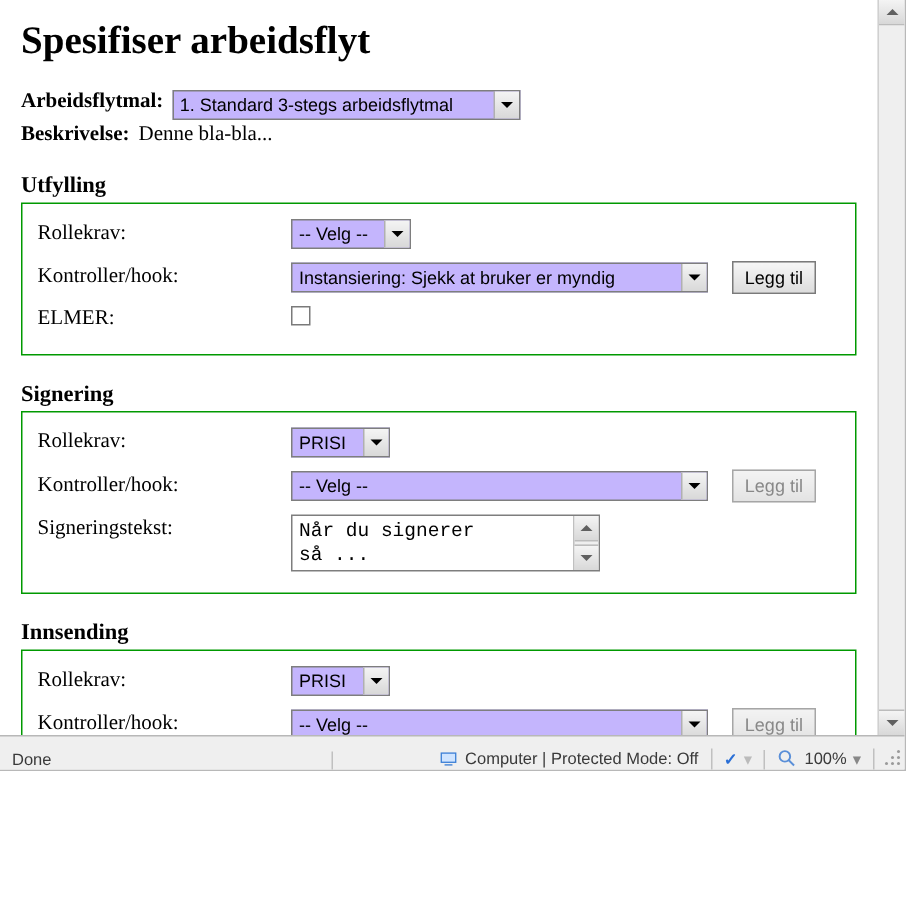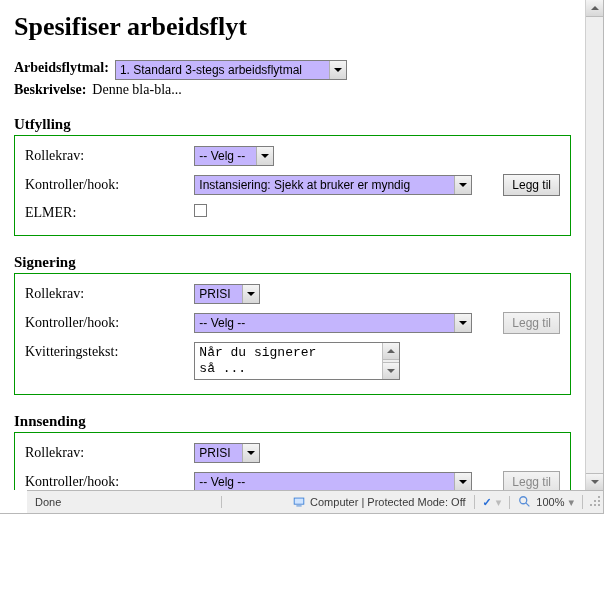--- a/index.html
+++ b/index.html
@@ -105,21 +105,21 @@
   }
   table.form td.lab {
     width: 160px;
     white-space: nowrap;
   }
   table.form td.ctl {
     width: 280px;
   }
   table.form td.act {
     width: 70px;
-    text-align: right;
+    text-align: left;
     text-decoration: underline;
   }
 
   .btn {
     display: inline-flex;
     align-items: center;
     justify-content: center;
     min-width: 56px;
     height: 22px;
     padding: 0 8px;
@@ -221,22 +221,21 @@
   }
 
   .statusbar {
     height: 22px;
     border-top: 1px solid #b8b8b8;
     background: #efefef;
     font-family: "Segoe UI", Arial, sans-serif;
     font-size: 11px;
     color: #3a3a3a;
     display: flex;
-    align-items: center;
-    margin-left: 27px;
+    align-items: flex-end;
   }
   .statusbar .cell {
     display: flex;
     align-items: center;
     padding: 0 8px;
     border-right: 1px solid #c0c0c0;
     white-space: nowrap;
   }
   .statusbar .cell.flex { flex: 1 1 auto; }
   .statusbar .cell.short { flex: 0 0 auto; }
@@ -349,21 +348,21 @@
                 <span class="sel-btn">
                       <span class="tri"></span>
                     </span>
               </span>
             </td>
             <td class="act">
               <span class="btn disabled">Legg til</span>
             </td>
           </tr>
           <tr>
-            <td class="lab" style="vertical-align:top; padding-top:6px;">Kvitteringstekst:</td>
+            <td class="lab" style="vertical-align:top; padding-top:6px;">Signeringstekst:</td>
             <td class="ctl">
               <span class="textarea-box">
                 <span class="ta-content">Når du signerer
 så ...</span>
                 <span class="ta-scroll">
                   <span class="scroll-btn">
                         <span class="tri-up"></span>
                       </span>
                   <span style="flex:1 1 auto;"></span>
                   <span class="scroll-btn">

